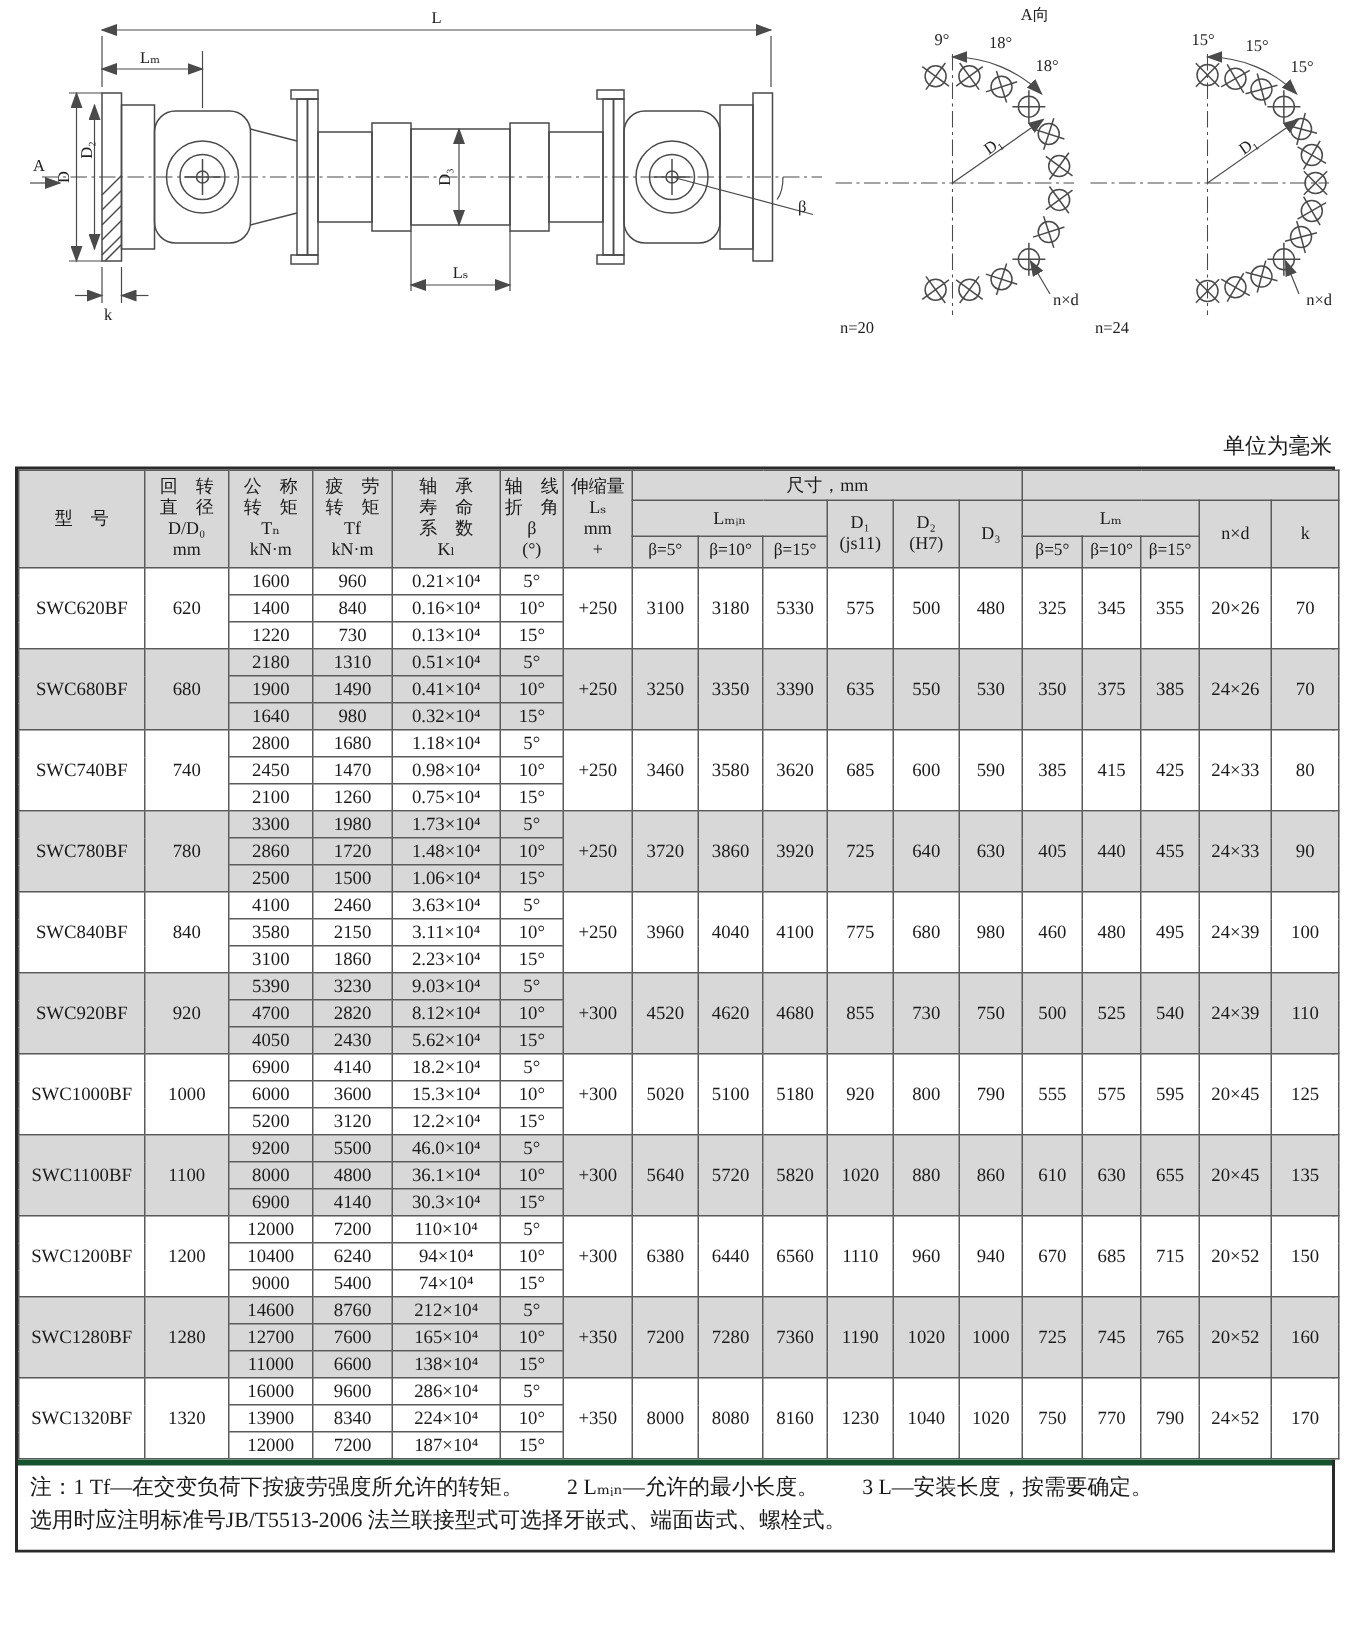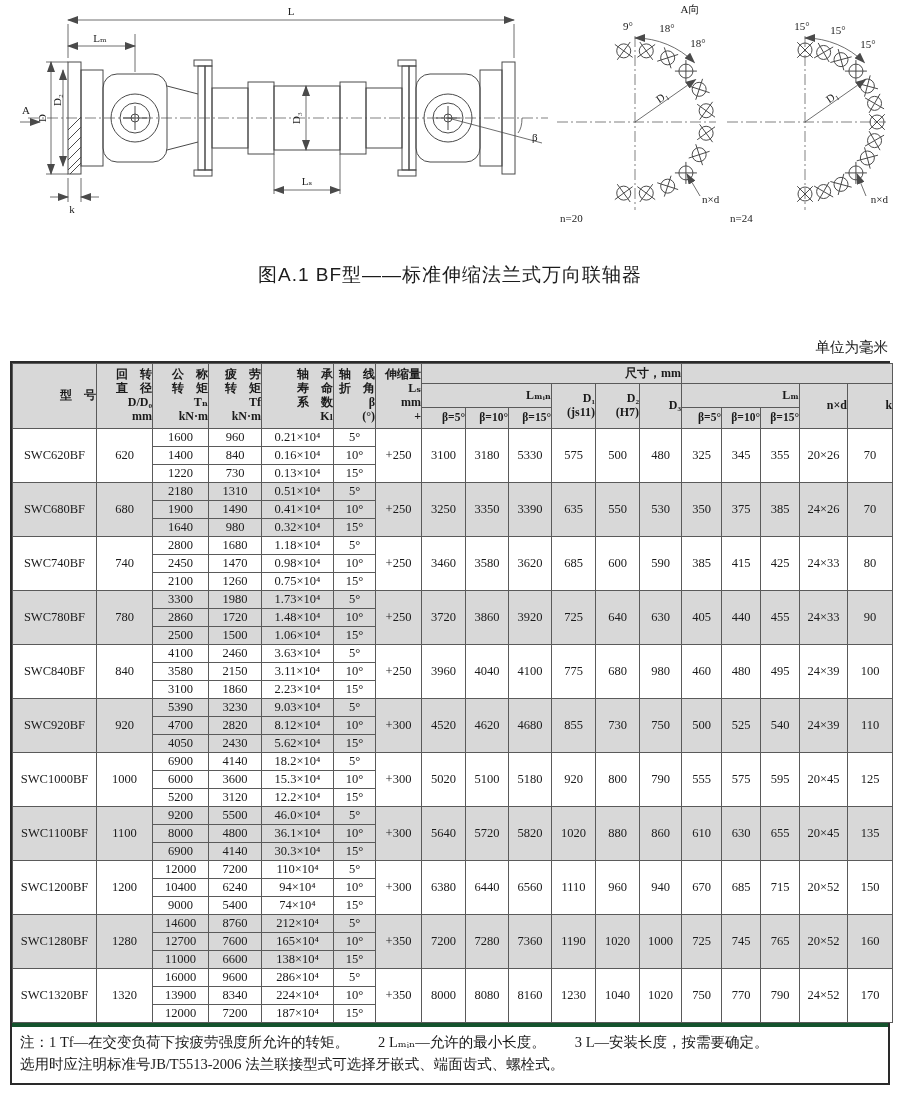--- a/index.html
+++ b/index.html
@@ -22,22 +22,22 @@
     text-align:center; margin-top:24px; font-size:19px; letter-spacing:1px;
     font-family:"Liberation Sans","DejaVu Sans",sans-serif; color:#1c1c1c;
   }
   .unit-note { text-align:right; margin:50px 12px 4px 16px; font-size:14.5px; }
 
   
   .table-wrap { margin:0 10px; border:2px solid #2a2a2a; width:880px; }
   table { border-collapse:collapse; table-layout:fixed; width:876px; margin:0 auto; }
   th, td { border:1px solid #5a5a5a; text-align:center; vertical-align:middle; }
   thead th {
-    background:#d8d8d8; font-weight:bold; font-size:12px; line-height:1.15;
-    white-space:pre-line; padding:1px 0;text-align:right;
+    background:#d8d8d8; font-weight:normal; font-size:12px; line-height:1.15;
+    white-space:pre-line; padding:1px 0;
   }
   thead tr.hr1 th { height:20px; }
   thead tr.hr2 th { height:24px; }
   thead tr.hr3 th { height:21px; font-size:11.5px;margin-top:21px; }
   tbody td { font-size:12.5px; height:18px; padding:0 1px; background:#ffffff; }
   tbody tr.shaded td { background:#d8d8d8; }
   .notes {
     border-top:4px solid #14532d; background:#fff; padding:5px 8px 7px 8px;
     font-size:14.5px; line-height:1.5; text-align:left;
   }
@@ -258,21 +258,20 @@
         <text x="868" y="48" text-anchor="middle">15°</text>
         <line class="dim" x1="805" y1="122" x2="865.6" y2="79.6" marker-end="url(#ae)"></line>
         <text x="834" y="100" transform="rotate(-35 834 100)" text-anchor="middle">D₁</text>
         <line class="dim" x1="857" y1="174" x2="866" y2="196" marker-start="url(#as)"></line>
         <text x="888" y="203" text-anchor="end">n×d</text>
         <text x="730" y="222">n=24</text>
       </g>
     </svg>
   </div>
 
-  <div class="caption">图A.1  BF型——标准伸缩法兰式万向联轴器</div>
 
   <div class="unit-note">单位为毫米</div>
 
   <div class="table-wrap">
     <table>
       <colgroup>
         <col style="width:84px">
           <col style="width:56px">
           <col style="width:56px">
           <col style="width:53px">

